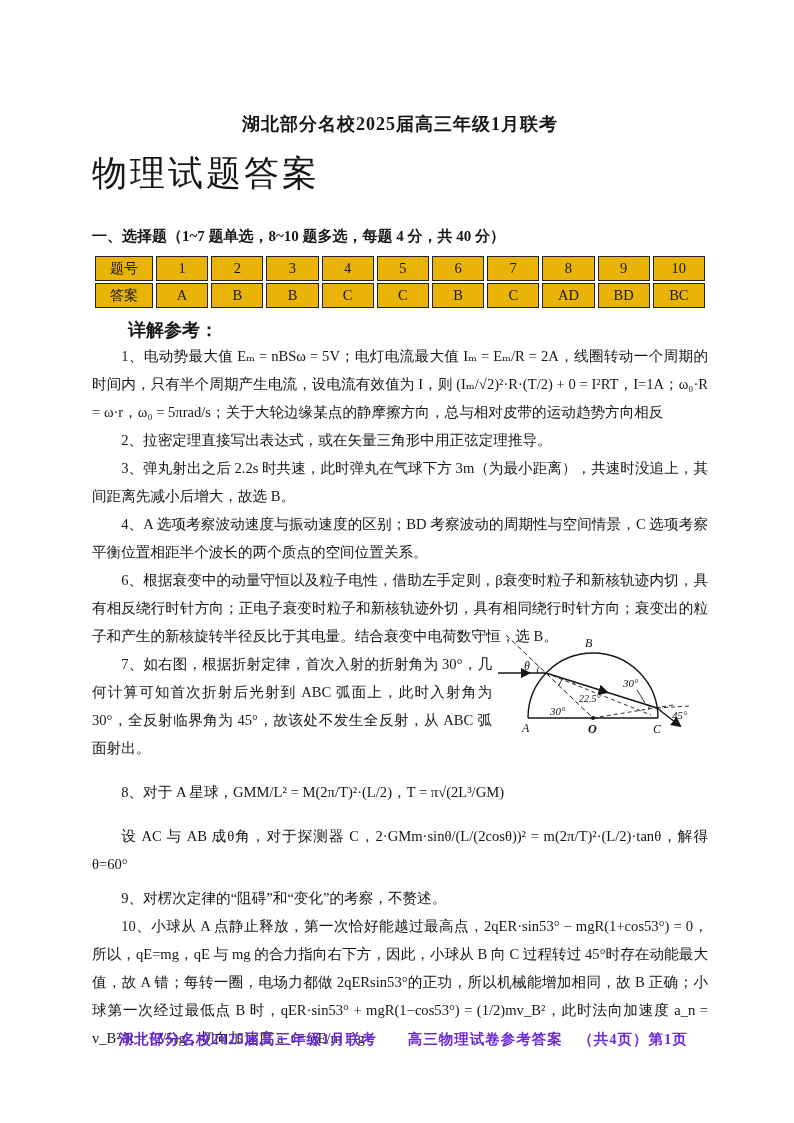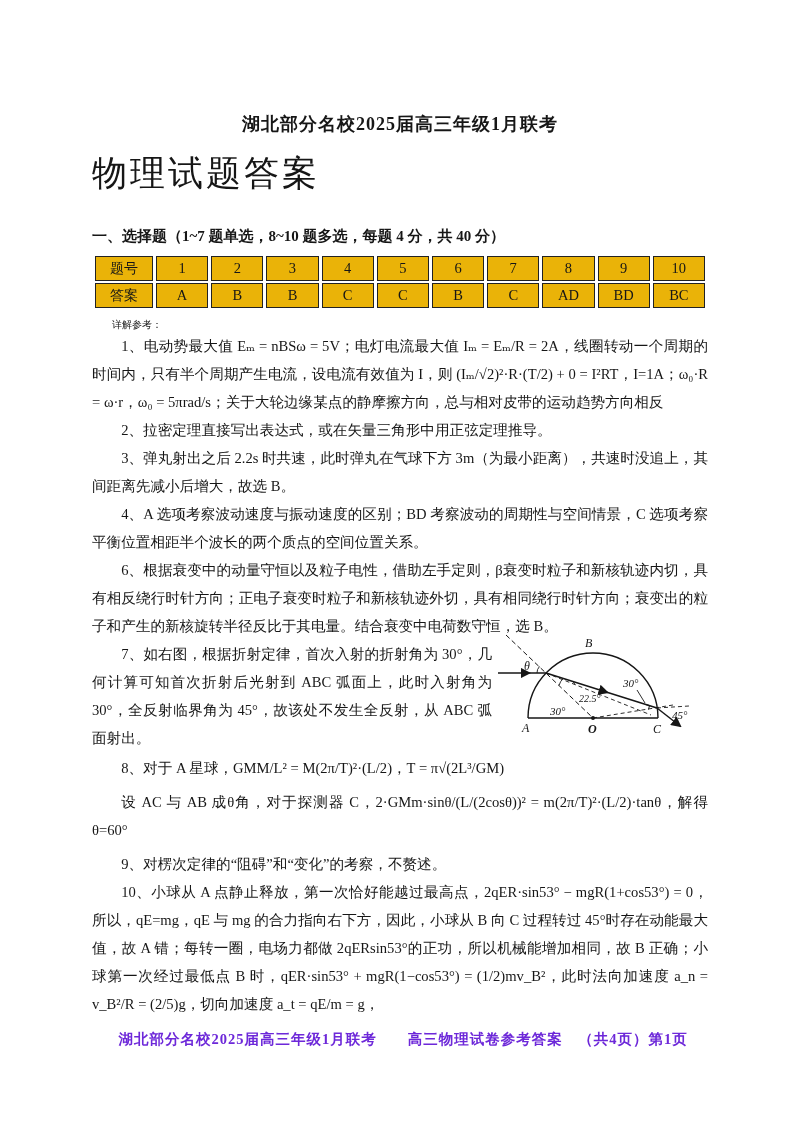--- a/index.html
+++ b/index.html
@@ -35,28 +35,28 @@
   }
   table.answers td {
     border:1.6px solid #222;
     height:21px; padding:1px 0;
     background:#eab308;
   }
   table.answers td.rowlab { font-size:14px; }
   col.labcol { width:58px; }
   .detail-head {
     margin:8px 0 0 0;
-    font-weight:normal; font-size:10px;
+    font-weight:bold; font-size:18px;
     text-indent:2em;
   }
   p.item {
     margin:0; font-size:14.6px; line-height:28px;
     text-align:justify; text-indent:2em;
   }
-  p.item.formula-line { margin-top:2px; margin-bottom:6px; }
+  p.item.formula-line { margin-top:16px; margin-bottom:6px; }
   p.item.beside-figure { margin-right:216px; }
   .fig {
     position:absolute; left:495px; top:620px;
     width:255px; height:140px; margin:0;
   }
   .fig svg { display:block; }
   .fig text {
     font-family:"Liberation Serif","DejaVu Serif",serif;
     font-style:italic; fill:#161616;
   }

